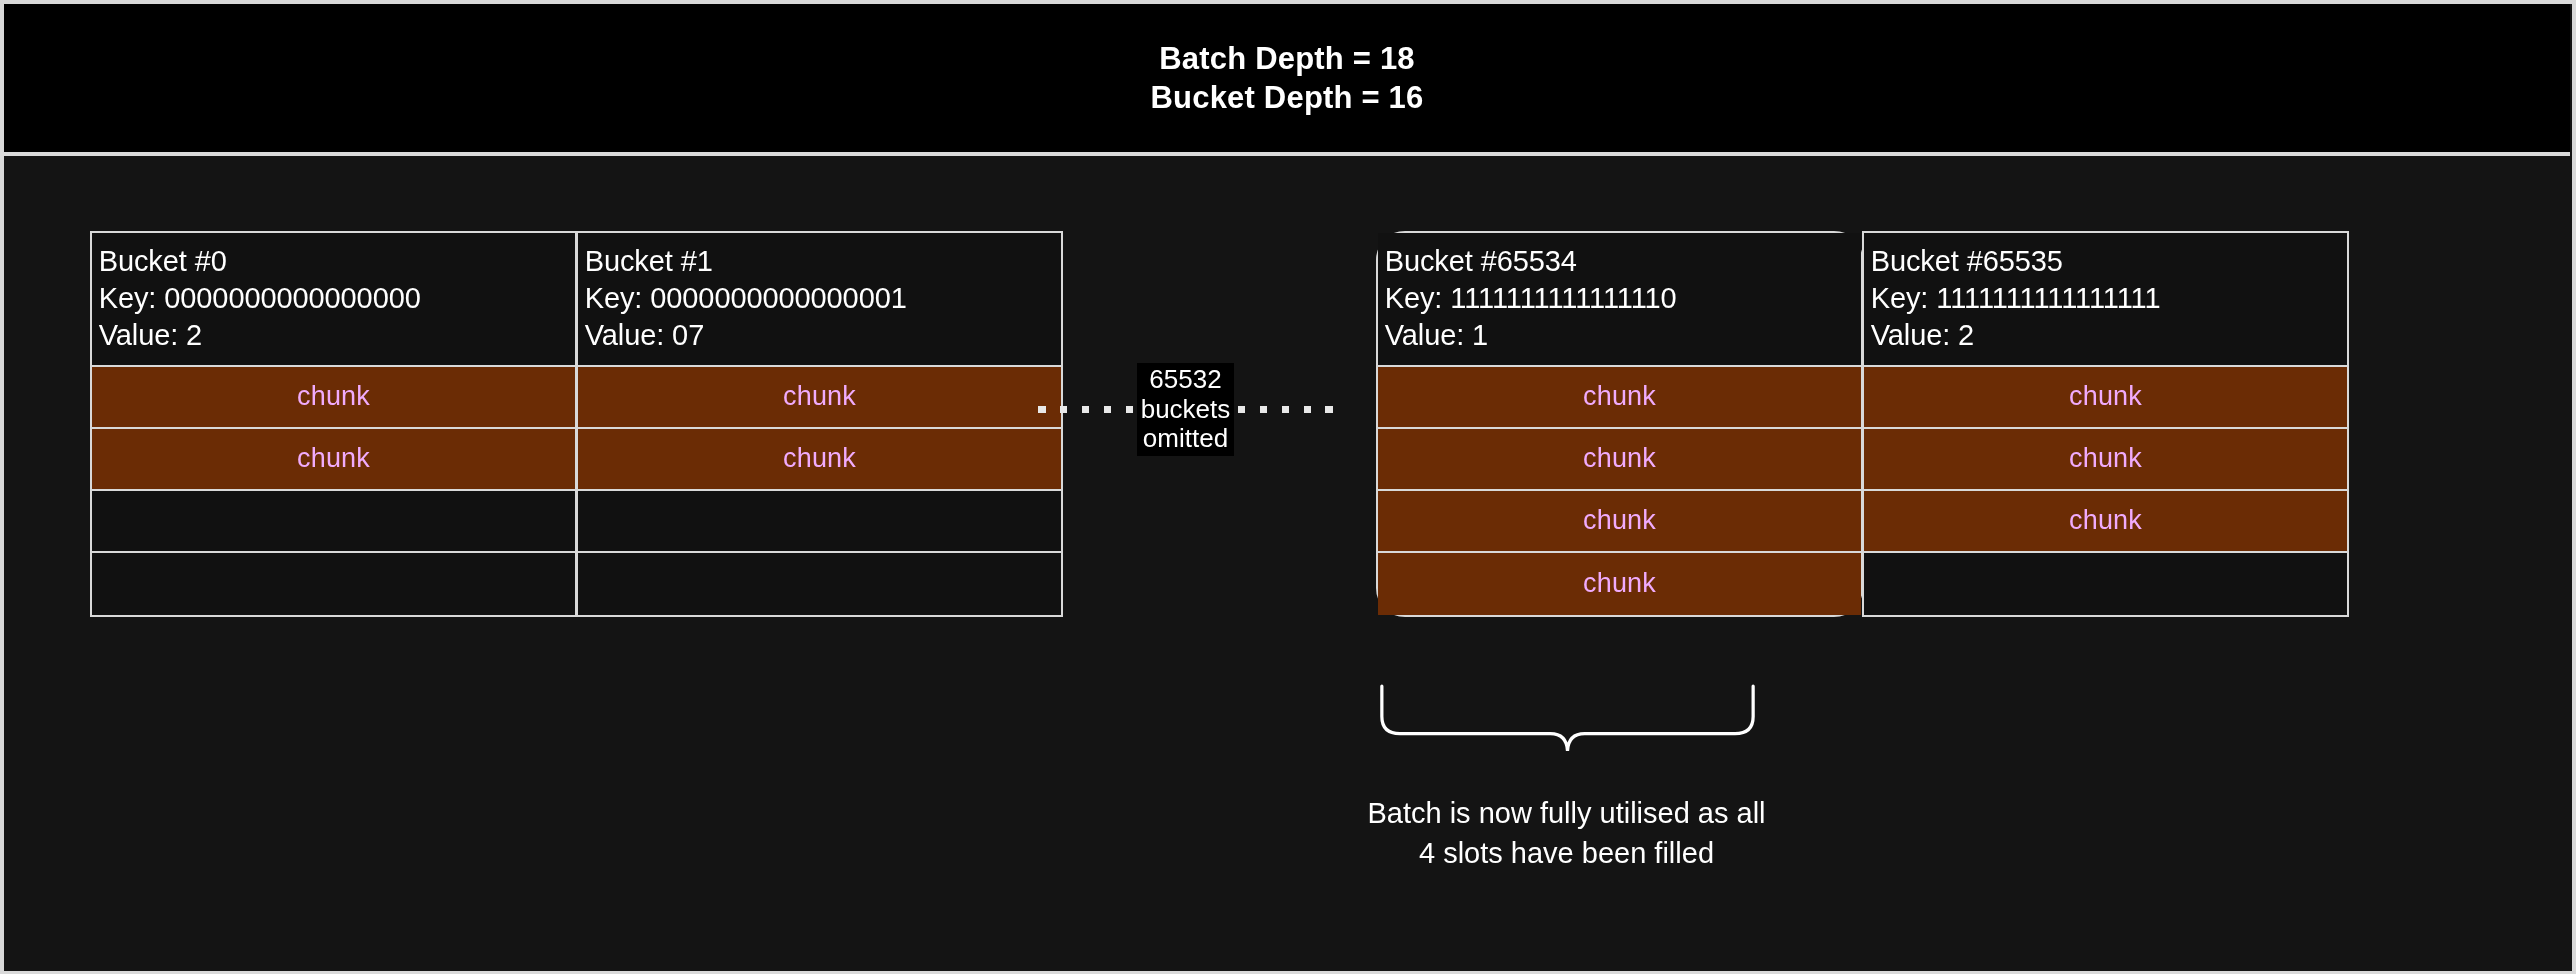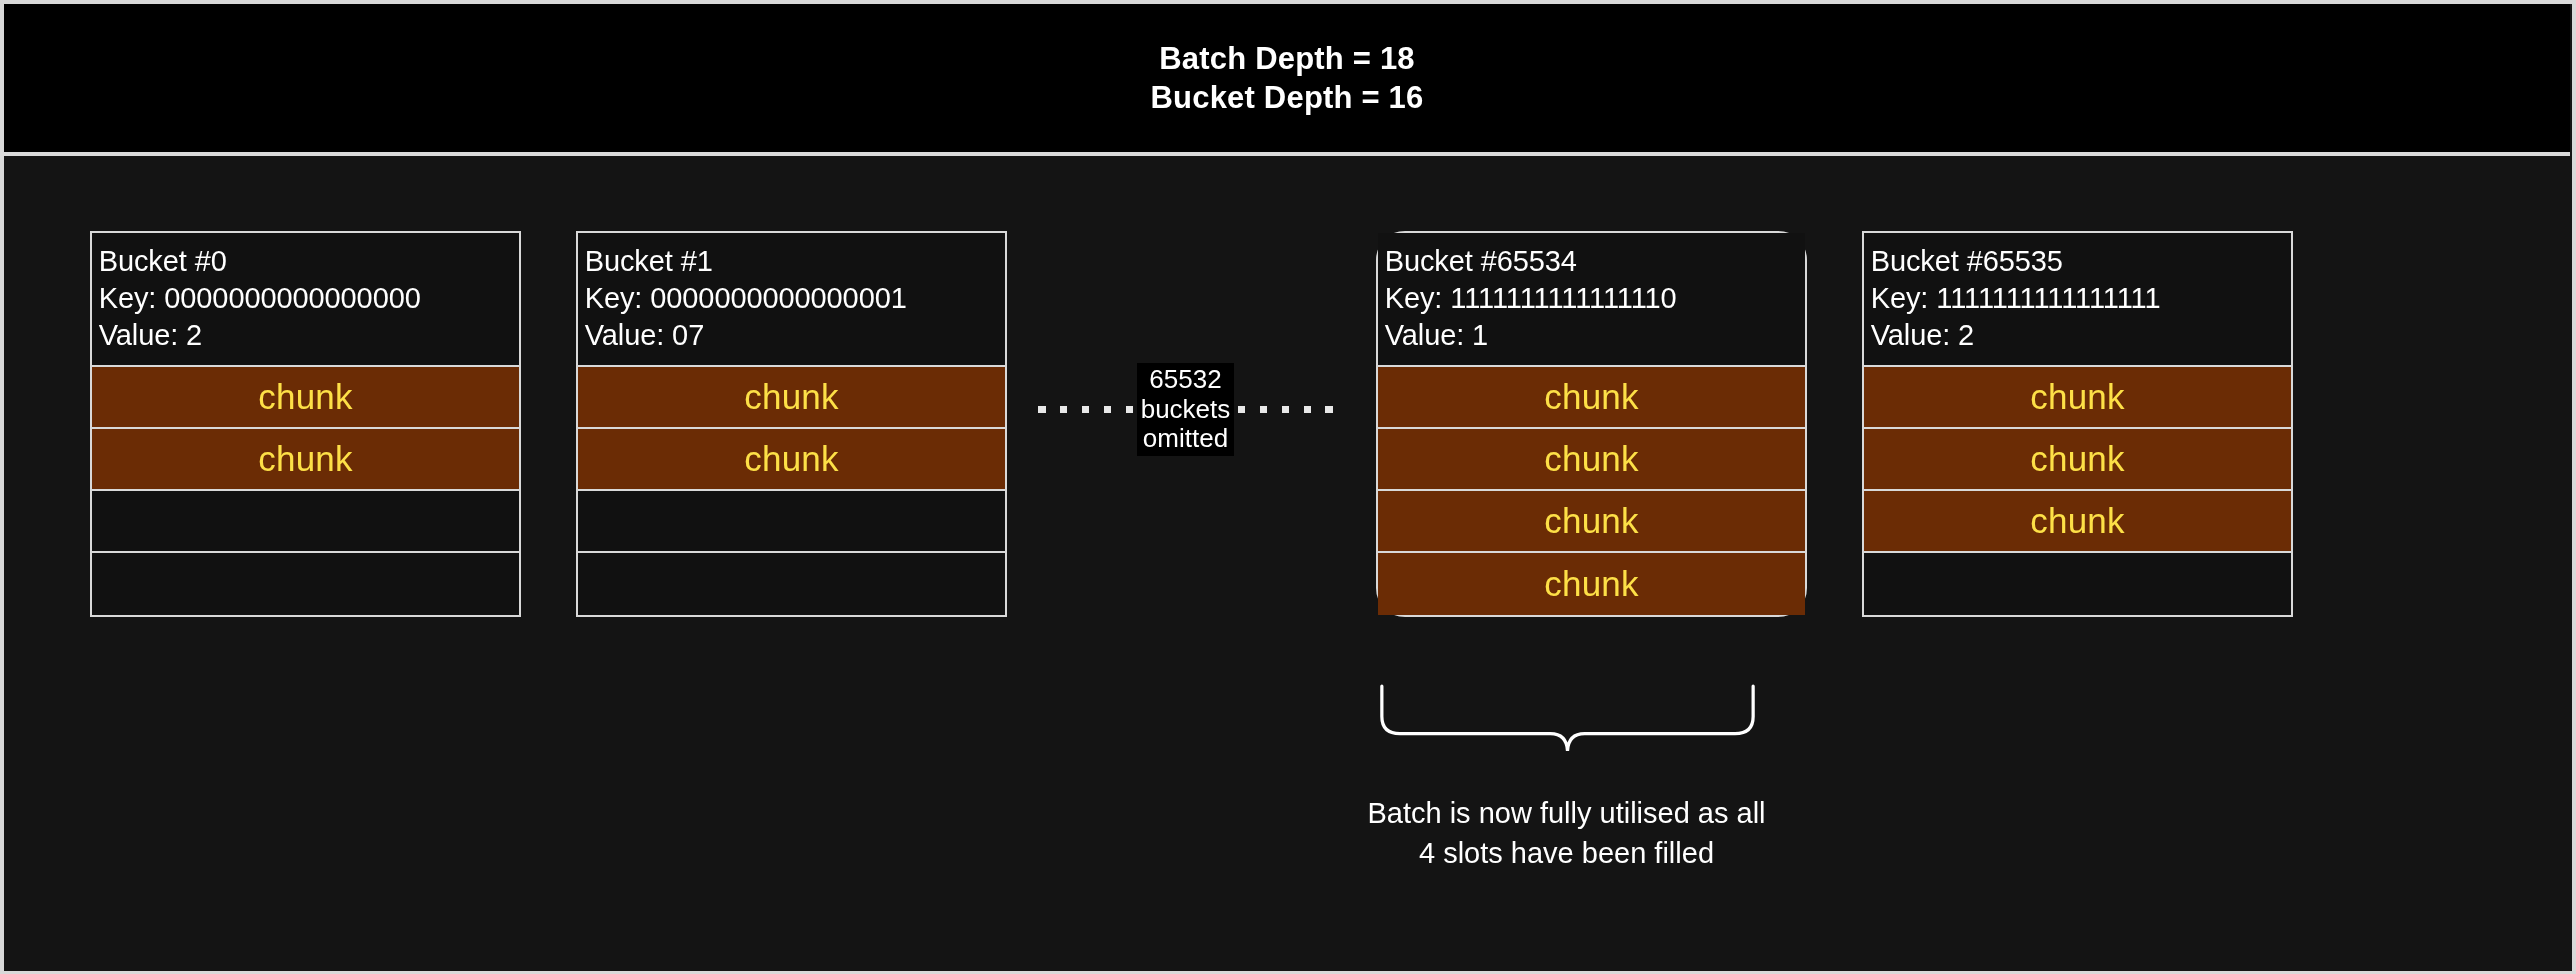--- a/index.html
+++ b/index.html
@@ -45,21 +45,21 @@
     font-size: 31px;
     font-weight: bold;
     line-height: 39px;
     letter-spacing: 0.2px;
     white-space: nowrap;
   }
 
   
   .bucket {
     position: absolute;
-    width: 431px;
+    width: 487px;
     box-sizing: border-box;
     border: 2.9px solid #d9d9d9;
     background: #111111;
     top: 227px;
   }
   .bucket-head {
     box-sizing: border-box;
     padding: 9.5px 6.7px 11.4px 6.7px;
     border-bottom: 2.9px solid #d9d9d9;
     background: #111111;
@@ -84,22 +84,22 @@
     align-items: center;
     justify-content: center;
   }
   .slot:last-child {
     border-bottom: none;
   }
   .slot.filled {
     background: #6b2c05;
   }
   .slot-label {
-    color: #fde047;
-    font-size: 35px;
+    color: #f0abfc;
+    font-size: 27px;
     line-height: 29px;
     letter-spacing: 0.2px;
   }
 
   
   .omitted {
     position: absolute;
     top: 353px;
     left: 1029px;
     width: 305px;

